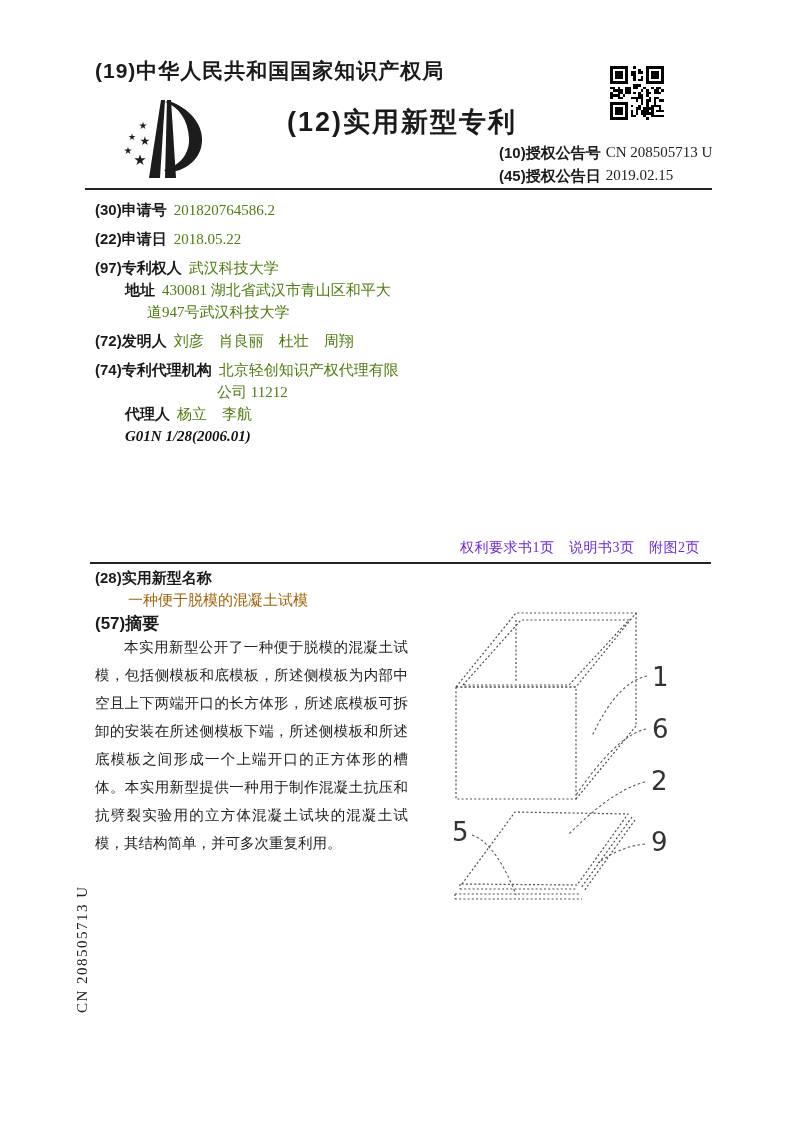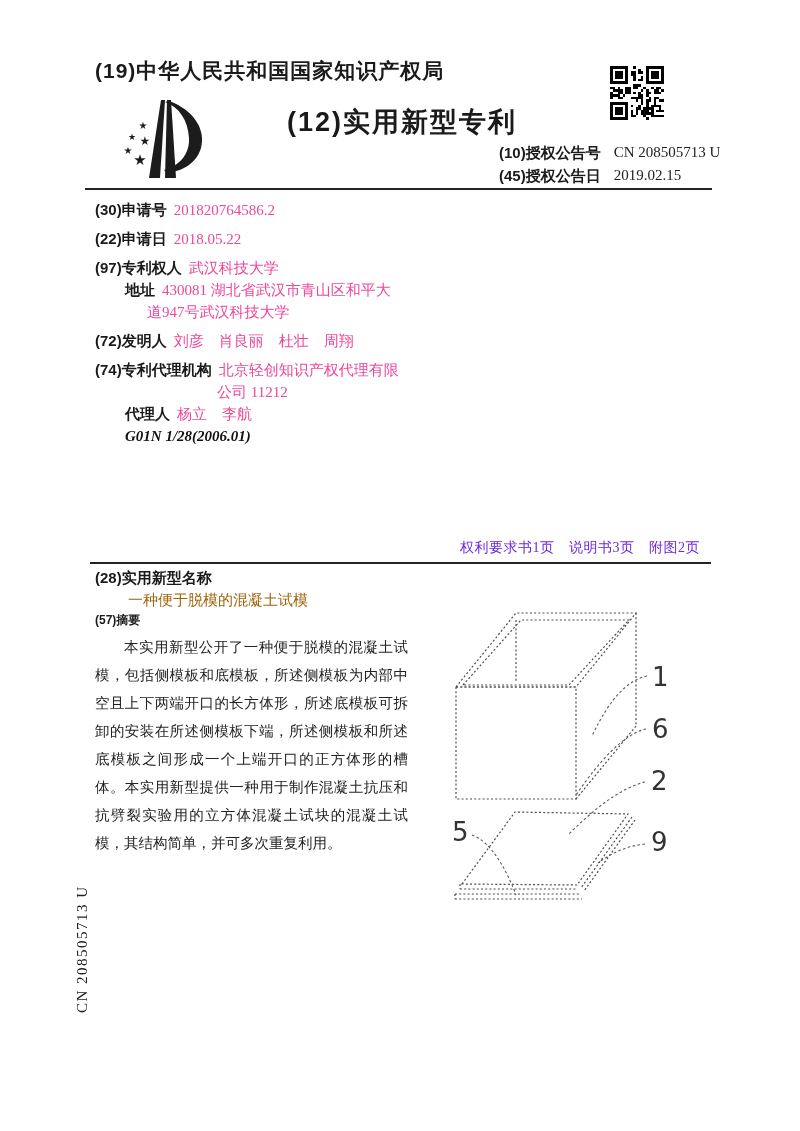--- a/index.html
+++ b/index.html
@@ -5,45 +5,45 @@
   html,body{margin:0;padding:0;background:#ffffff;}
   .page{position:relative;width:800px;height:1131px;background:#fff;overflow:hidden;
         font-family:"Liberation Sans",sans-serif;color:#1a1a1a;}
 
   .office{position:absolute;left:95px;top:57px;font-size:21px;font-weight:bold;letter-spacing:1px;}
   .logo{position:absolute;left:110px;top:91px;width:108px;height:96px;}
   .doc-type{position:absolute;left:287px;top:104px;font-size:27px;font-weight:bold;letter-spacing:2px;}
   .qr{position:absolute;left:610px;top:66px;width:54px;height:54px;}
 
   .pub-block{position:absolute;left:499px;top:141px;font-size:15px;line-height:23px;white-space:nowrap;}
-  .pub-row{display:flex;gap:13px;}
+  .pub-row{display:flex;gap:5px;}
   .pub-label{font-weight:bold;}
   .pub-val{font-family:"Liberation Serif",serif;color:#222;}
 
   .rule1{position:absolute;left:85px;top:188px;width:627px;height:2px;background:#242424;}
   .rule2{position:absolute;left:90px;top:562px;width:621px;height:2px;background:#242424;}
 
   .biblio{position:absolute;left:95px;top:199px;width:345px;font-size:15px;line-height:21px;}
   .b-row{white-space:nowrap;}
   .b-row.gap{margin-top:7px;}
   .b-label{font-weight:bold;}
   .b-label:not(:empty){margin-right:7px;}
-  .b-val{font-family:"Liberation Serif",serif;color:#ec4899;}
+  .b-val{font-family:"Liberation Serif",serif;color:#4d7c0f;}
   .ind1{padding-left:30px;}
   .ind2{padding-left:52px;}
   .ind3{padding-left:122px;}
   .italic .b-val{font-style:italic;font-weight:bold;color:#111;}
 
   .pages-info{position:absolute;right:100px;top:539px;font-size:14px;color:#6d28d9;
               font-family:"Liberation Serif",serif;letter-spacing:.5px;}
 
   .sec54-label{position:absolute;left:95px;top:569px;font-size:15px;font-weight:bold;}
   .sec54-title{position:absolute;left:128px;top:591px;font-size:15px;color:#a16207;
                font-family:"Liberation Serif",serif;}
-  .sec57-label{position:absolute;left:95px;top:612px;font-size:12px;font-weight:bold;}
+  .sec57-label{position:absolute;left:95px;top:612px;font-size:17px;font-weight:bold;}
   .abstract{position:absolute;left:95px;top:633px;width:313px;font-size:14.5px;line-height:28px;
             text-align:justify;text-indent:2em;color:#222;font-family:"Liberation Serif",serif;}
 
   .figure{position:absolute;left:438px;top:592px;width:272px;height:330px;}
 
   .side-code{position:absolute;left:74px;top:1013px;transform:rotate(-90deg);transform-origin:0 0;
              white-space:nowrap;font-family:"Liberation Serif",serif;font-size:15px;
              letter-spacing:1.5px;color:#222;}
 </style>
 </head>

